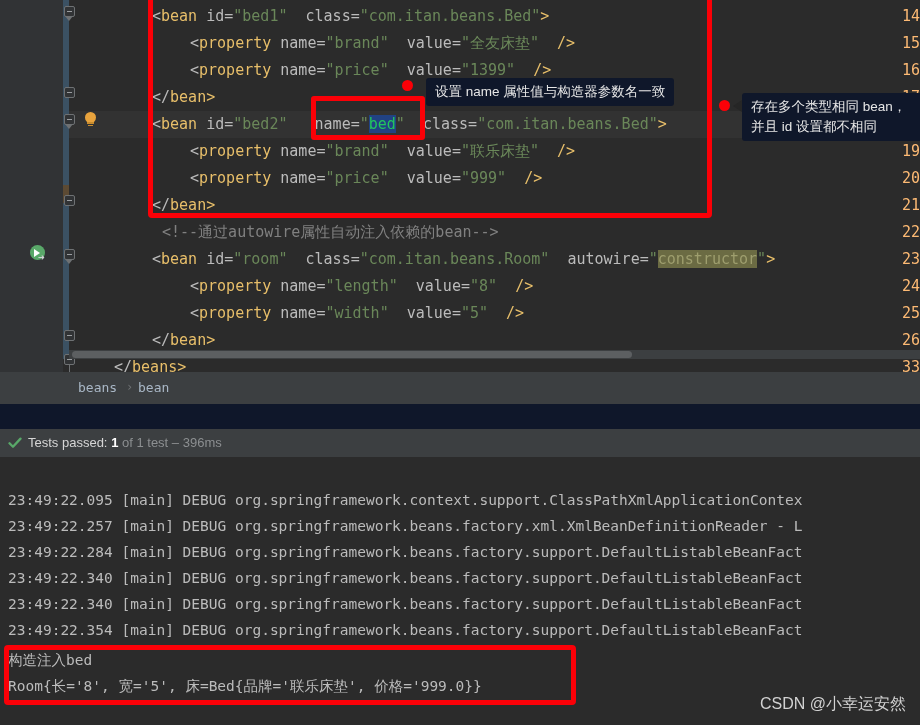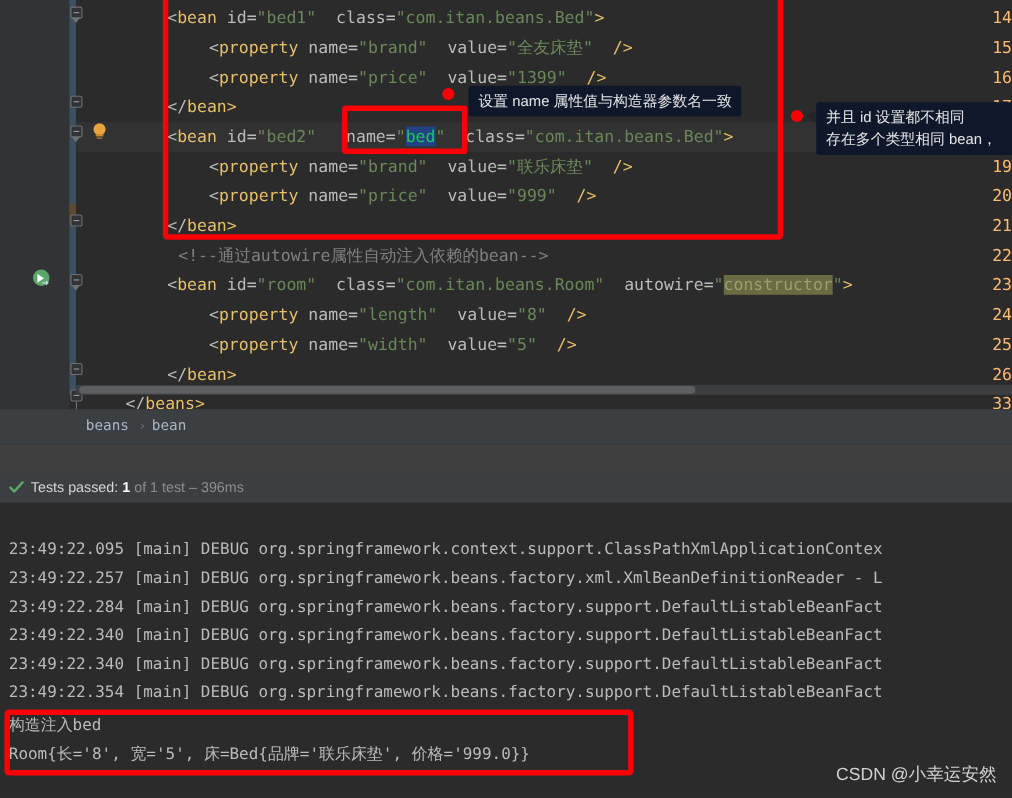--- a/index.html
+++ b/index.html
@@ -59,21 +59,21 @@
   .hscroll-track { position: absolute; left: 69px; bottom: 13px; width: 851px; height: 9px; background: #3c3f41; }
   .hscroll-thumb { position: absolute; left: 72px; bottom: 14px; width: 560px; height: 7px; background: #5c5f61; border-radius: 4px; }
 
   
   .breadcrumb { position: absolute; left: 0; top: 372px; width: 920px; height: 32px; background: #3c3f41;
                 font-family: "DejaVu Sans Mono", monospace; font-size: 13px; color: #a9b7c6; }
   .bc-item { position: absolute; top: 8px; }
   .bc-sep { position: absolute; top: 8px; color: #6e7173; font-size: 12px; }
 
   
-  .runpanel { position: absolute; left: 0; top: 404px; width: 920px; height: 321px; background: #404040; }
+  .runpanel { position: absolute; left: 0; top: 404px; width: 920px; height: 321px; background: #0f172a; }
   .tests-bar { position: absolute; left: 0; top: 25px; width: 920px; height: 28px; background: #3c3f41; }
   .check { position: absolute; left: 8px; top: 32px; width: 14px; height: 14px; }
   .tests-text { position: absolute; left: 28px; top: 31px; font-family: "Liberation Sans", sans-serif; font-size: 13px; }
   .tp-label { color: #d6d6d6; }
   .tp-count { color: #ffffff; font-weight: bold; }
   .tp-dim { color: #8c8f91; }
 
   
   .console { position: absolute; left: 0; top: 53px; width: 920px; height: 268px; background: #2b2b2b; overflow: hidden; }
   .cl { position: absolute; left: 8px; font-family: "DejaVu Sans Mono", monospace; font-size: 14.5px;
@@ -182,22 +182,22 @@
   <div class="redbox" style="left:148px; top:-6px; width:564px; height:224px;"></div>
 
   <div class="redbox-inner" style="left:311px; top:96px; width:114px; height:44px;"></div>
 
   <div class="dot" style="left:402px; top:80px;"></div>
   <div class="callout" style="left:426px; top:78px;">设置 name 属性值与构造器参数名一致</div>
 
   <div class="dot" style="left:719px; top:100px;"></div>
   <div class="tail" style="left:733px; top:100px;"></div>
   <div class="callout" style="left:742px; top:93px; width:162px;">
+    <div>存在多个类型相同 bean，</div>
     <div>并且 id 设置都不相同</div>
-    <div>存在多个类型相同 bean，</div>
   </div>
 
   <div class="breadcrumb">
     <span class="bc-item" style="left:78px;">beans</span>
     <span class="bc-sep" style="left:126px;">›</span>
     <span class="bc-item" style="left:138px;">bean</span>
   </div>
 
   <div class="runpanel">
     <div class="tests-bar"></div>

